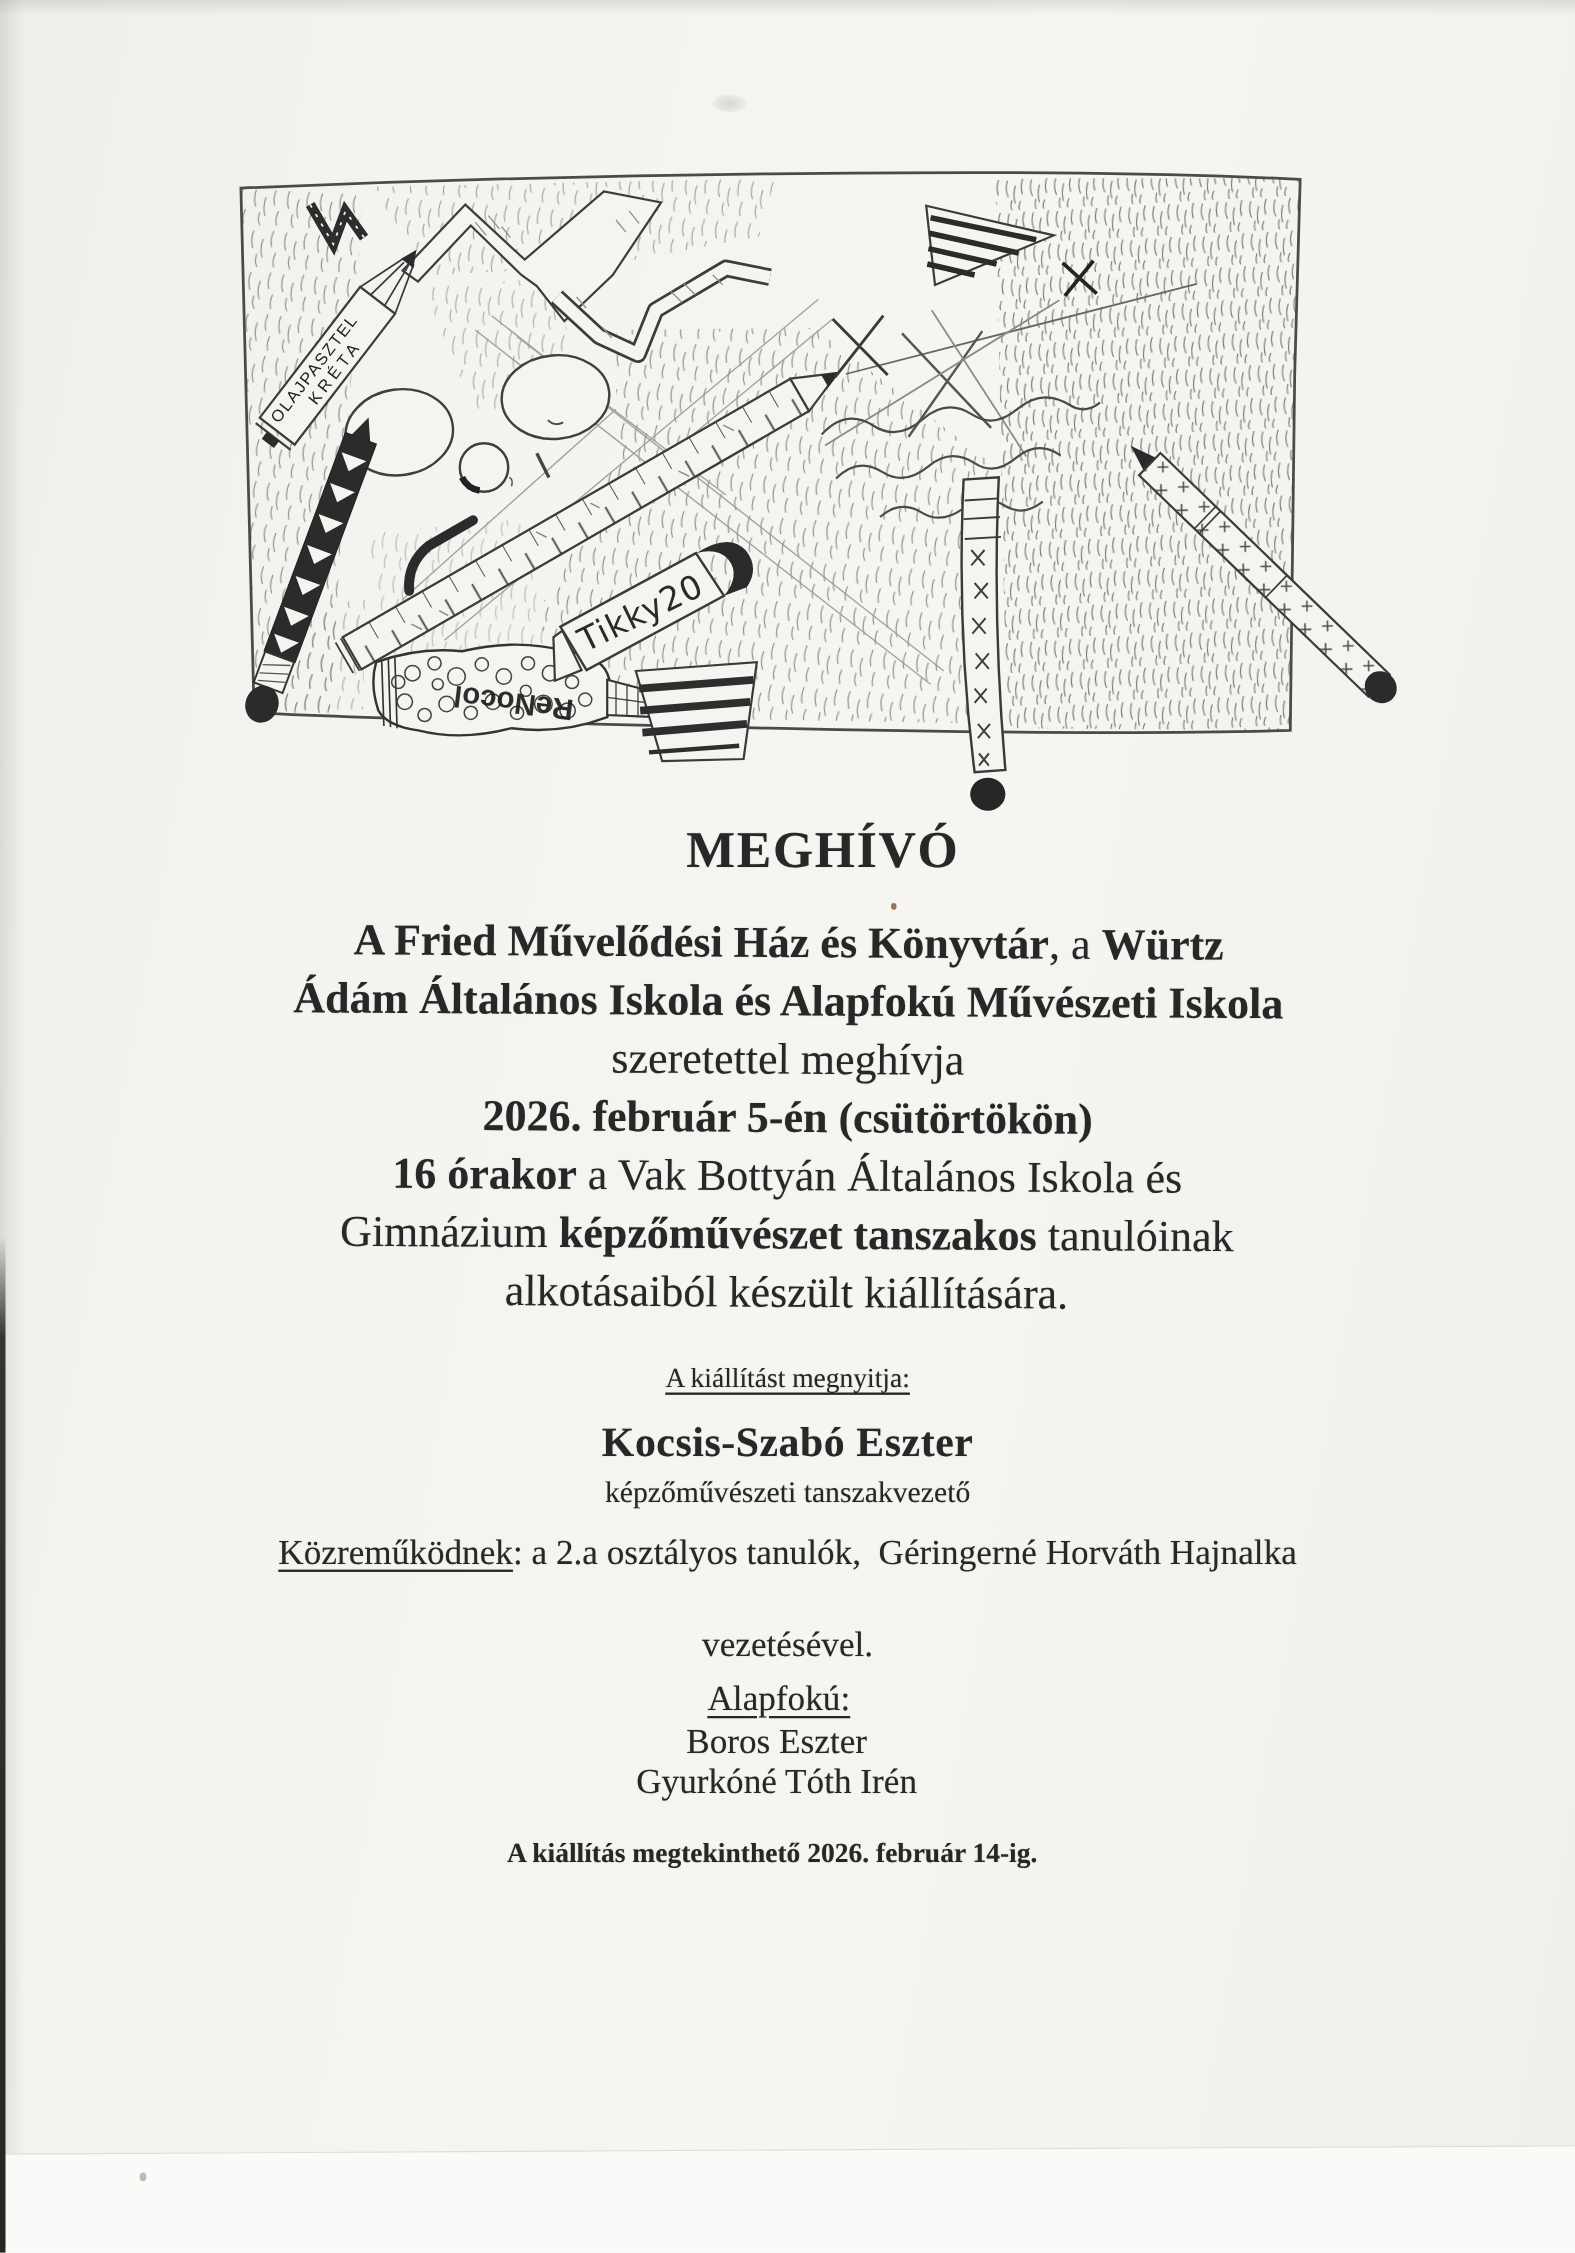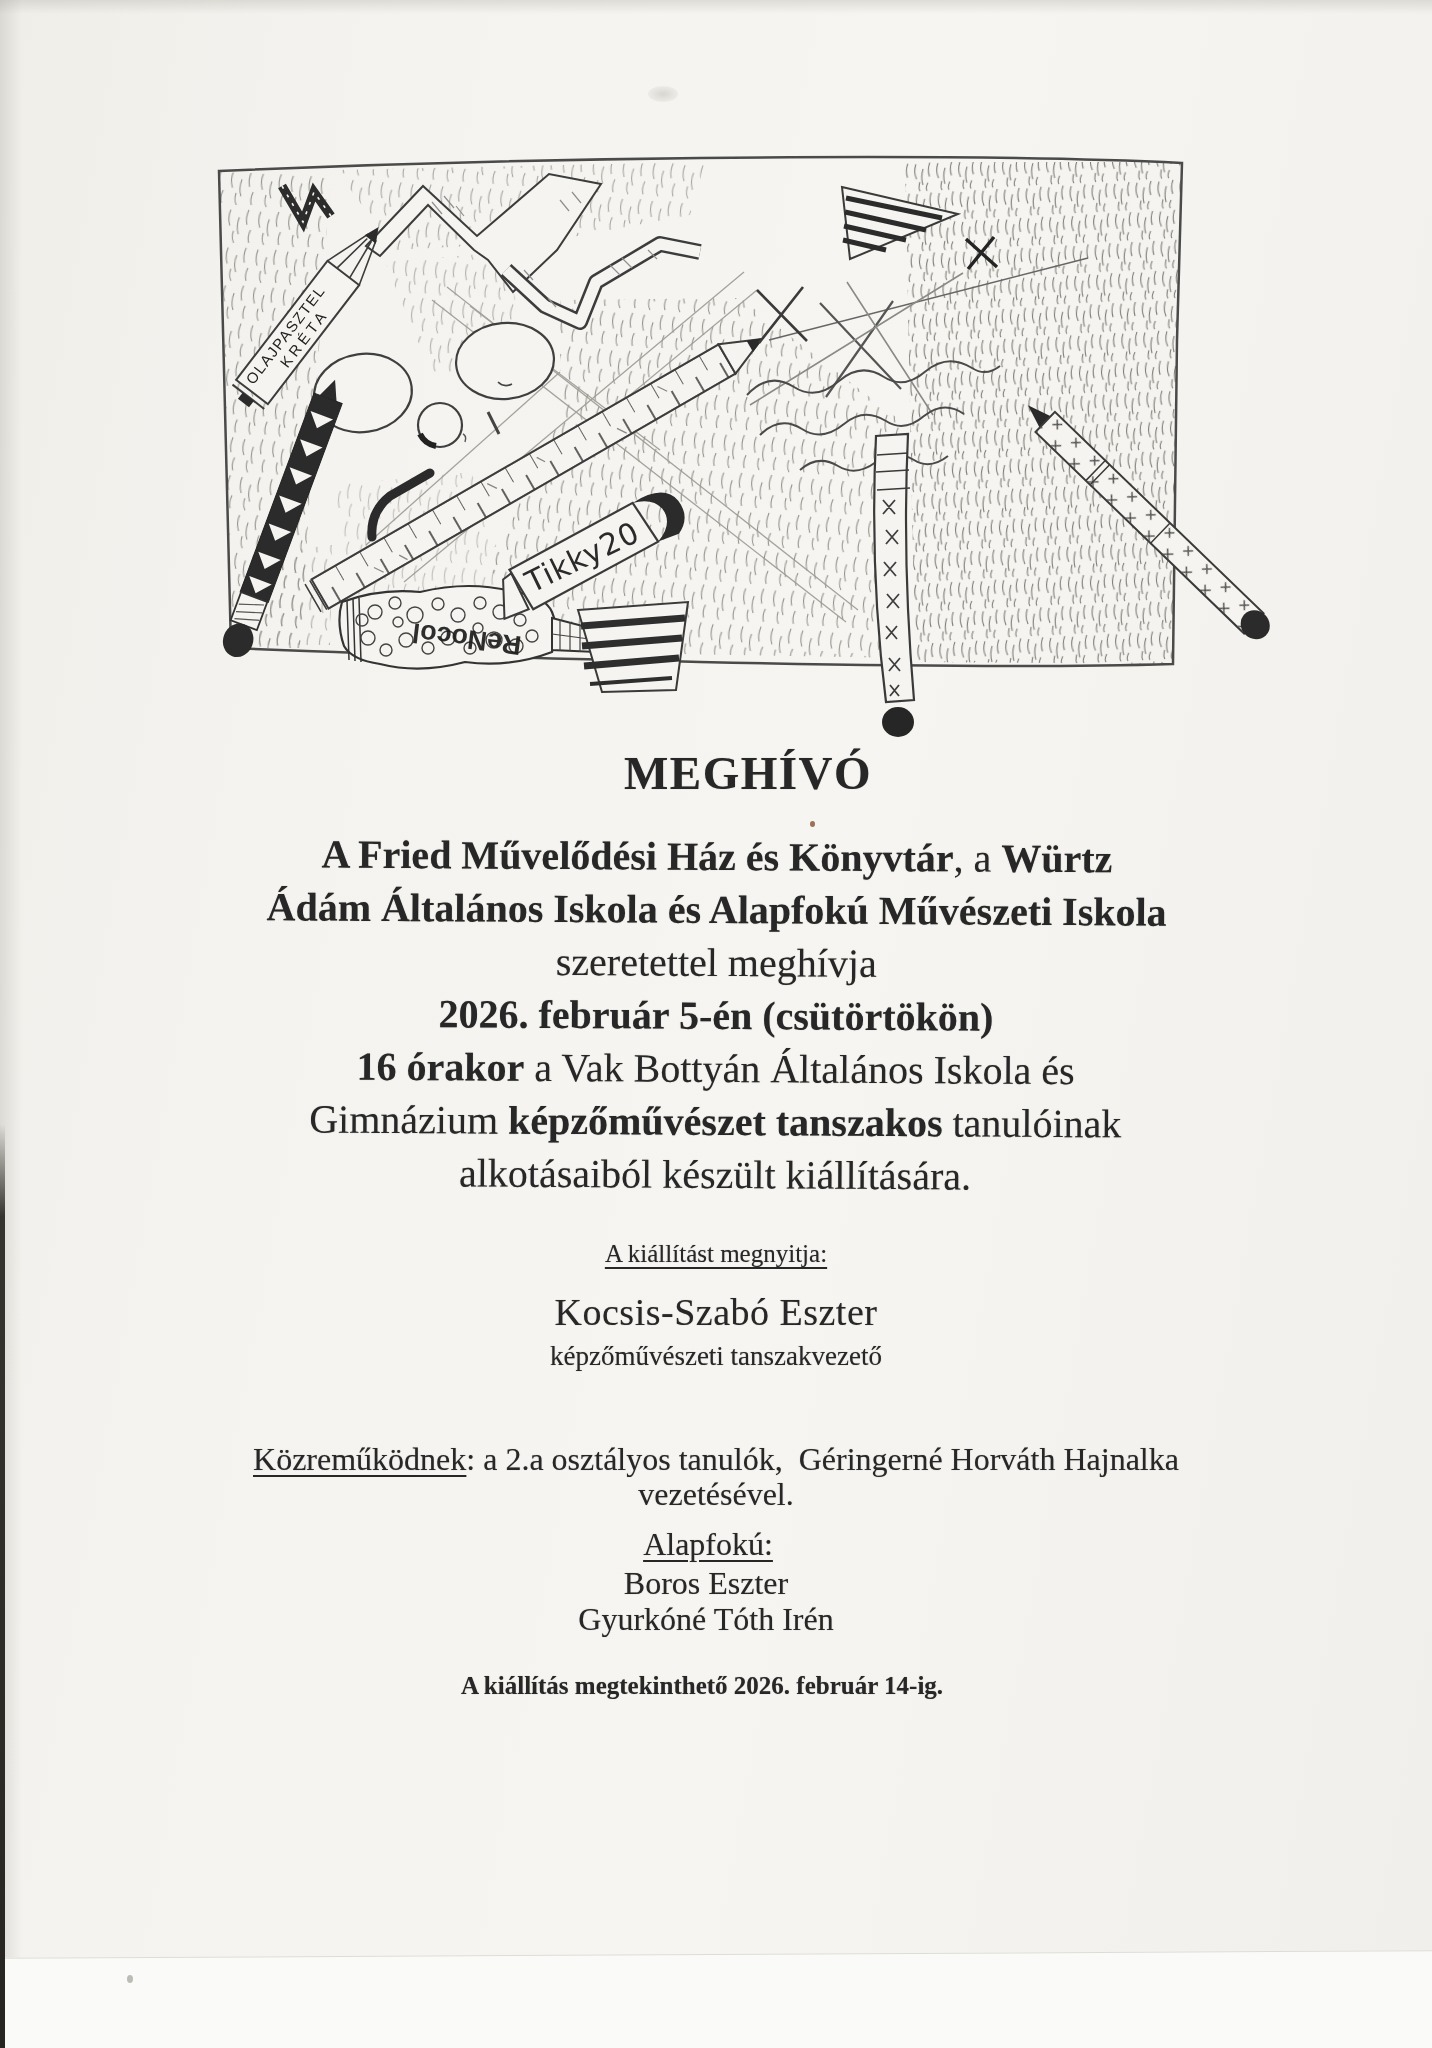--- a/index.html
+++ b/index.html
@@ -29,23 +29,23 @@
   .speck2 { left:810px; top:821px; width:5px; height:6px; background:#8a5a3f; opacity:.85; }
   .speck3 { left:127px; top:1975px; width:6px; height:8px; background:#bcbbb6; }
 
   .drawing-wrap { position:absolute; left:0; top:0; width:1432px; height:800px; }
 
   .txt { position:absolute; left:0; width:100%; text-align:center; color:#272727;
          text-shadow:0 0 1px rgba(60,60,60,.45); }
   .title { top:746px; font-size:47px; font-weight:bold; letter-spacing:1.5px;margin-left:32px; }
   .para  { top:830px; font-size:40px; line-height:53px; transform:rotate(0.35deg); }
   .opener-label { top:1240px; font-size:25px; }
-  .opener-name  { top:1290px; font-size:38px; font-weight:normal; letter-spacing:.5px; }
+  .opener-name  { top:1290px; font-size:38px; font-weight:bold; letter-spacing:.5px; }
   .opener-role  { top:1341px; font-size:27px; font-weight:normal; }
-  .contrib-1 { top:1393px; font-size:32px; white-space:pre-wrap;margin-top:48px; }
+  .contrib-1 { top:1393px; font-size:32px; white-space:pre-wrap; }
   .contrib-2 { top:1445px; font-size:32px;margin-top:31px; }
   .organizers-label { top:1526px; font-size:32px; transform:translateX(-8px); }
   .organizer-1 { top:1565px; font-size:32px; transform:translateX(-10px); }
   .organizer-2 { top:1601px; font-size:32px; transform:translateX(-10px); }
   .footer-line { top:1672px; font-size:25px; font-weight:bold; transform:translateX(-14px); }
   .u { text-decoration:underline; text-underline-offset:5px; text-decoration-thickness:2px; }
 </style>
 </head>
 <body>
 

